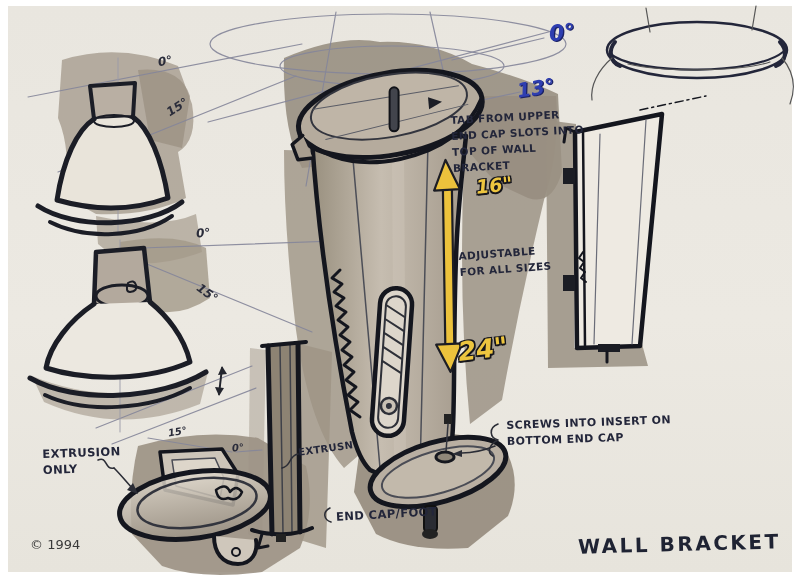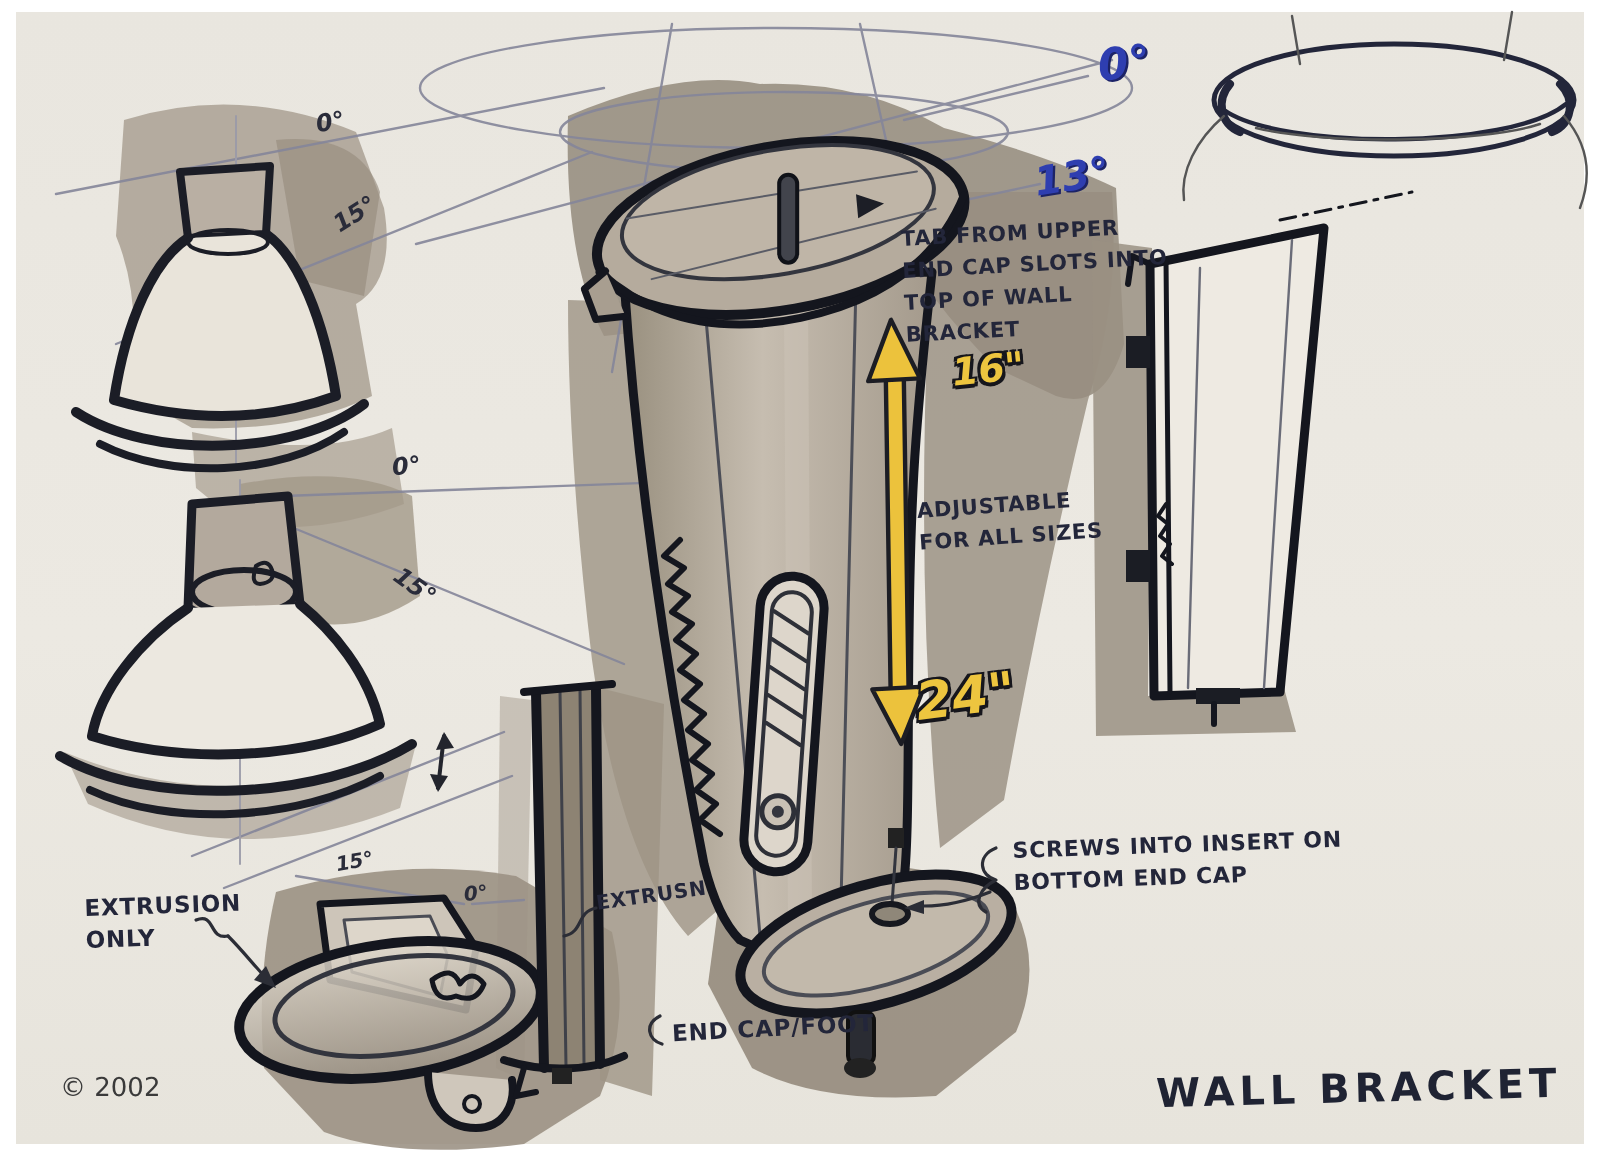--- a/index.html
+++ b/index.html
@@ -234,13 +234,13 @@
 
 <div class="txt angle" style="left:158px;top:54px;font-size:12px;transform:rotate(-10deg);">0°</div>
 <div class="txt angle" style="left:166px;top:100px;font-size:12px;transform:rotate(-32deg);">15°</div>
 <div class="txt angle" style="left:196px;top:226px;font-size:12px;transform:rotate(-5deg);">0°</div>
 <div class="txt angle" style="left:196px;top:286px;font-size:12px;transform:rotate(36deg);">15°</div>
 <div class="txt angle" style="left:168px;top:426px;font-size:10px;transform:rotate(-10deg);">15°</div>
 <div class="txt angle" style="left:232px;top:442px;font-size:10px;transform:rotate(-5deg);">0°</div>
 
 <div class="txt title" style="left:578px;top:532px;font-size:20px;transform:rotate(-1.5deg);">WALL BRACKET</div>
 
-<div class="txt copy" style="left:30px;top:537px;font-size:13px;">© 2002</div>
+<div class="txt copy" style="left:30px;top:537px;font-size:13px;">© 1994</div>
 
 </body></html>

